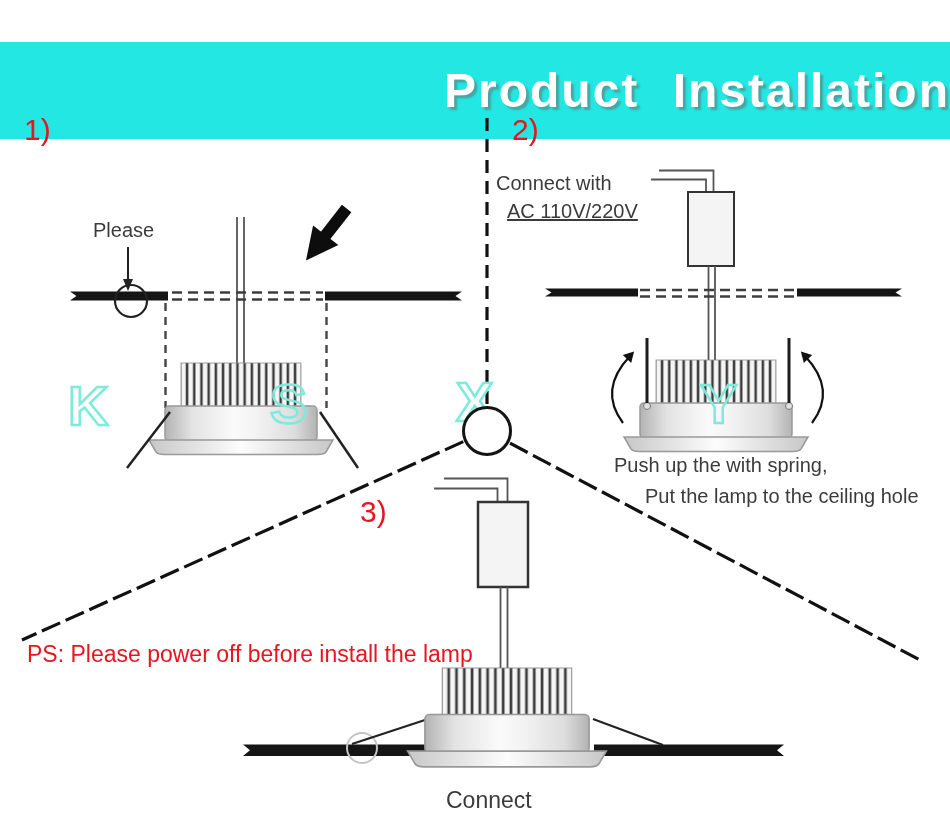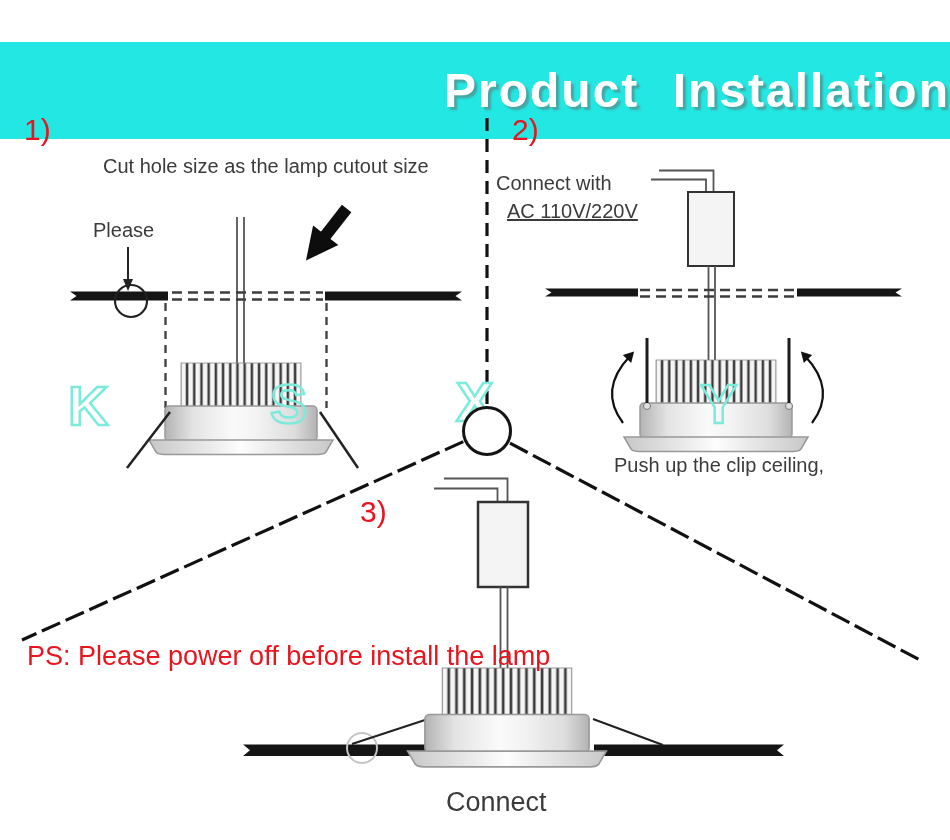--- a/index.html
+++ b/index.html
@@ -13,21 +13,21 @@
   }
   .banner .title{
     font-size:48px;font-weight:bold;color:#ffffff;letter-spacing:2px;word-spacing:18px;
     text-shadow:3px 3px 2px rgba(100,112,112,.55);
   }
   .abs{position:absolute;white-space:nowrap;}
   .red{color:#e8141e;}
   .ink{color:#3b3b3b;}
   .step-label{font-size:30px;}
   .cap{font-size:20px;}
-  .cap21{font-size:27px;}
+  .cap21{font-size:23px;}
   .wm{
     position:absolute;font-size:56px;font-weight:bold;color:transparent;
     -webkit-text-stroke:2.5px #7debdc;line-height:1;
   }
   svg.layer{position:absolute;left:0;top:0;}
 </style>
 </head>
 <body>
 
 <div class="page">
@@ -147,25 +147,25 @@
   <span class="wm" style="left:68px;top:378px;">K</span>
   <span class="wm" style="left:270px;top:376px;">S</span>
   <span class="wm" style="left:456px;top:374px;">X</span>
   <span class="wm" style="left:700px;top:376px;">Y</span>
 
   <svg class="layer" width="950" height="840" viewBox="0 0 950 840">
     <circle cx="487" cy="431" r="23.5" fill="#ffffff" stroke="#141414" stroke-width="3"></circle>
   </svg>
 
   <div class="abs red step-label" style="left:24px;top:113px;">1)</div>
-  <div class="abs ink cap" style="left:103px;top:155px;">Cut hole size as the lamp cutout size</div>
   <div class="abs ink cap" style="left:93px;top:219px;">Please</div>
 
   <div class="abs red step-label" style="left:512px;top:113px;">2)</div>
   <div class="abs ink cap" style="left:496px;top:172px;">Connect with</div>
   <div class="abs ink cap" style="left:507px;top:200px;text-decoration:underline;">AC 110V/220V</div>
-  <div class="abs ink cap" style="left:614px;top:454px;">Push up the clip ceiling,</div>
+  <div class="abs ink cap" style="left:614px;top:454px;">Push up the with spring,</div>
+  <div class="abs ink cap" style="left:645px;top:485px;">Put the lamp to the ceiling hole</div>
 
   <div class="abs red step-label" style="left:360px;top:495px;">3)</div>
   <div class="abs red cap21" style="left:27px;top:641px;">PS: Please power off before install the lamp</div>
   <div class="abs ink cap21" style="left:446px;top:787px;">Connect</div>
 
 </div>
 
 </body></html>

